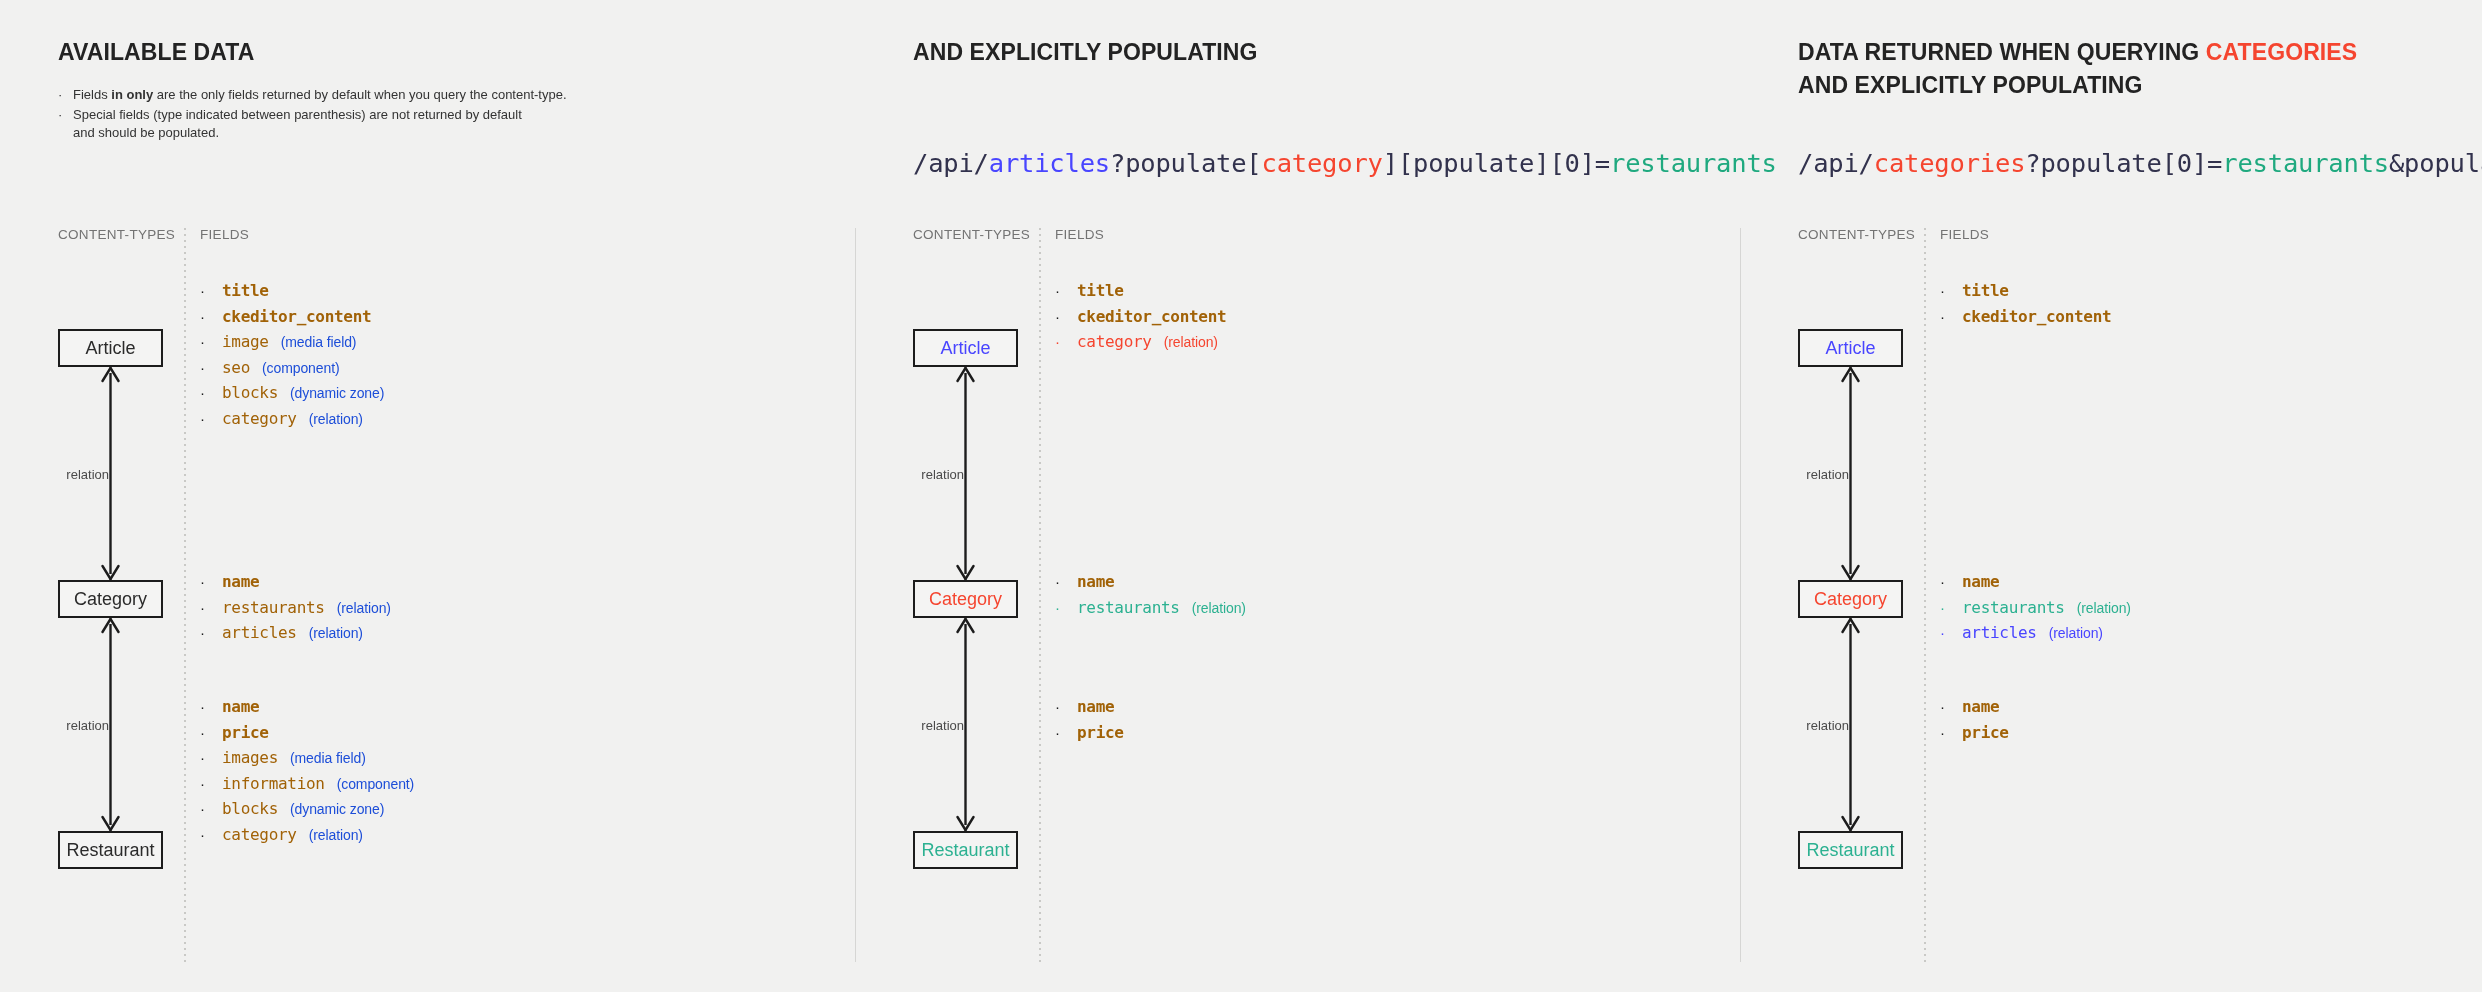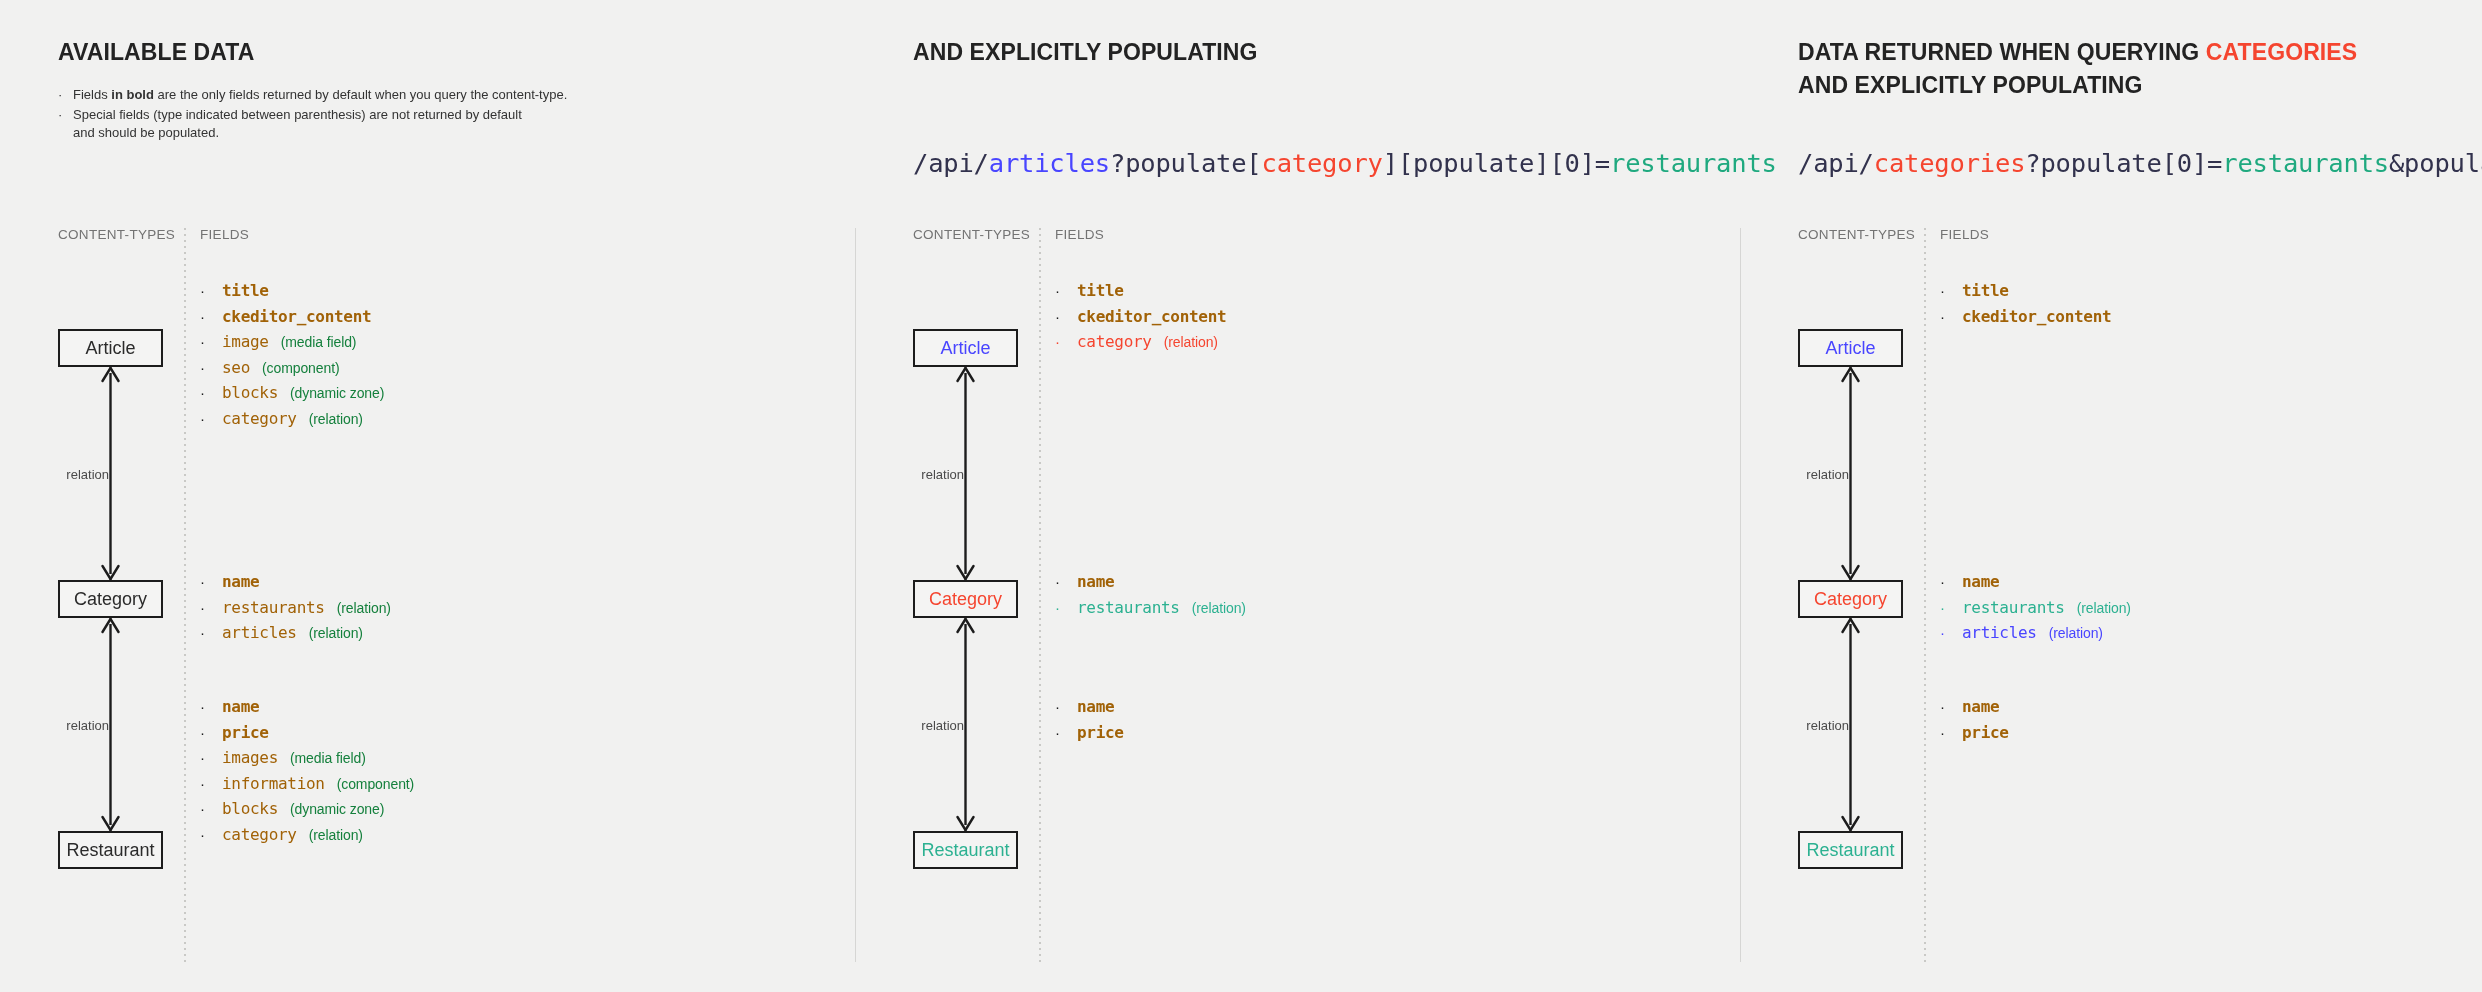--- a/index.html
+++ b/index.html
@@ -160,21 +160,21 @@
   .field-name {
     font-family: "DejaVu Sans Mono", "Liberation Mono", monospace;
     font-size: 16px;
     color: #a16207;
     letter-spacing: -0.3px;
   }
   .field-name.bold { font-weight: bold; }
   .field-type {
     font-family: "Liberation Sans", sans-serif;
     font-size: 14px;
-    color: #15803d;
+    color: #1d4ed8;
     margin-left: 12px;
     letter-spacing: -0.1px;
   }
 
   .f-blue  .field-name, .f-blue  .field-type, .f-blue  .field-bullet  { color: #4945ff; }
   .f-red   .field-name, .f-red   .field-type, .f-red   .field-bullet  { color: #f5452f; }
   .f-green .field-name, .f-green .field-type, .f-green .field-bullet  { color: #2cb191; }
 
   
   .intro {
@@ -201,21 +201,21 @@
 </style>
 </head>
 <body>
 
 <div id="diagram-root">
     <div class="panel" id="panel-0">
       <div class="panel-title"><span class="title-line"><span>AVAILABLE DATA</span></span></div>
       <div class="intro">
         <div class="intro-item">
           <span class="intro-bullet">·</span>
-          <span class="intro-text">Fields <b>in bold</b> are the only fields returned by default when you query the content-type.</span>
+          <span class="intro-text">Fields <b>in only</b> are the only fields returned by default when you query the content-type.</span>
         </div>
         <div class="intro-item">
           <span class="intro-bullet">·</span>
           <span class="intro-text">Special fields (type indicated between parenthesis) are not returned by default
 and should be populated.</span>
         </div>
       </div>
       <div class="col-label ct">CONTENT-TYPES</div>
       <div class="col-label fl">FIELDS</div>
       <div class="dotted-divider"></div>

